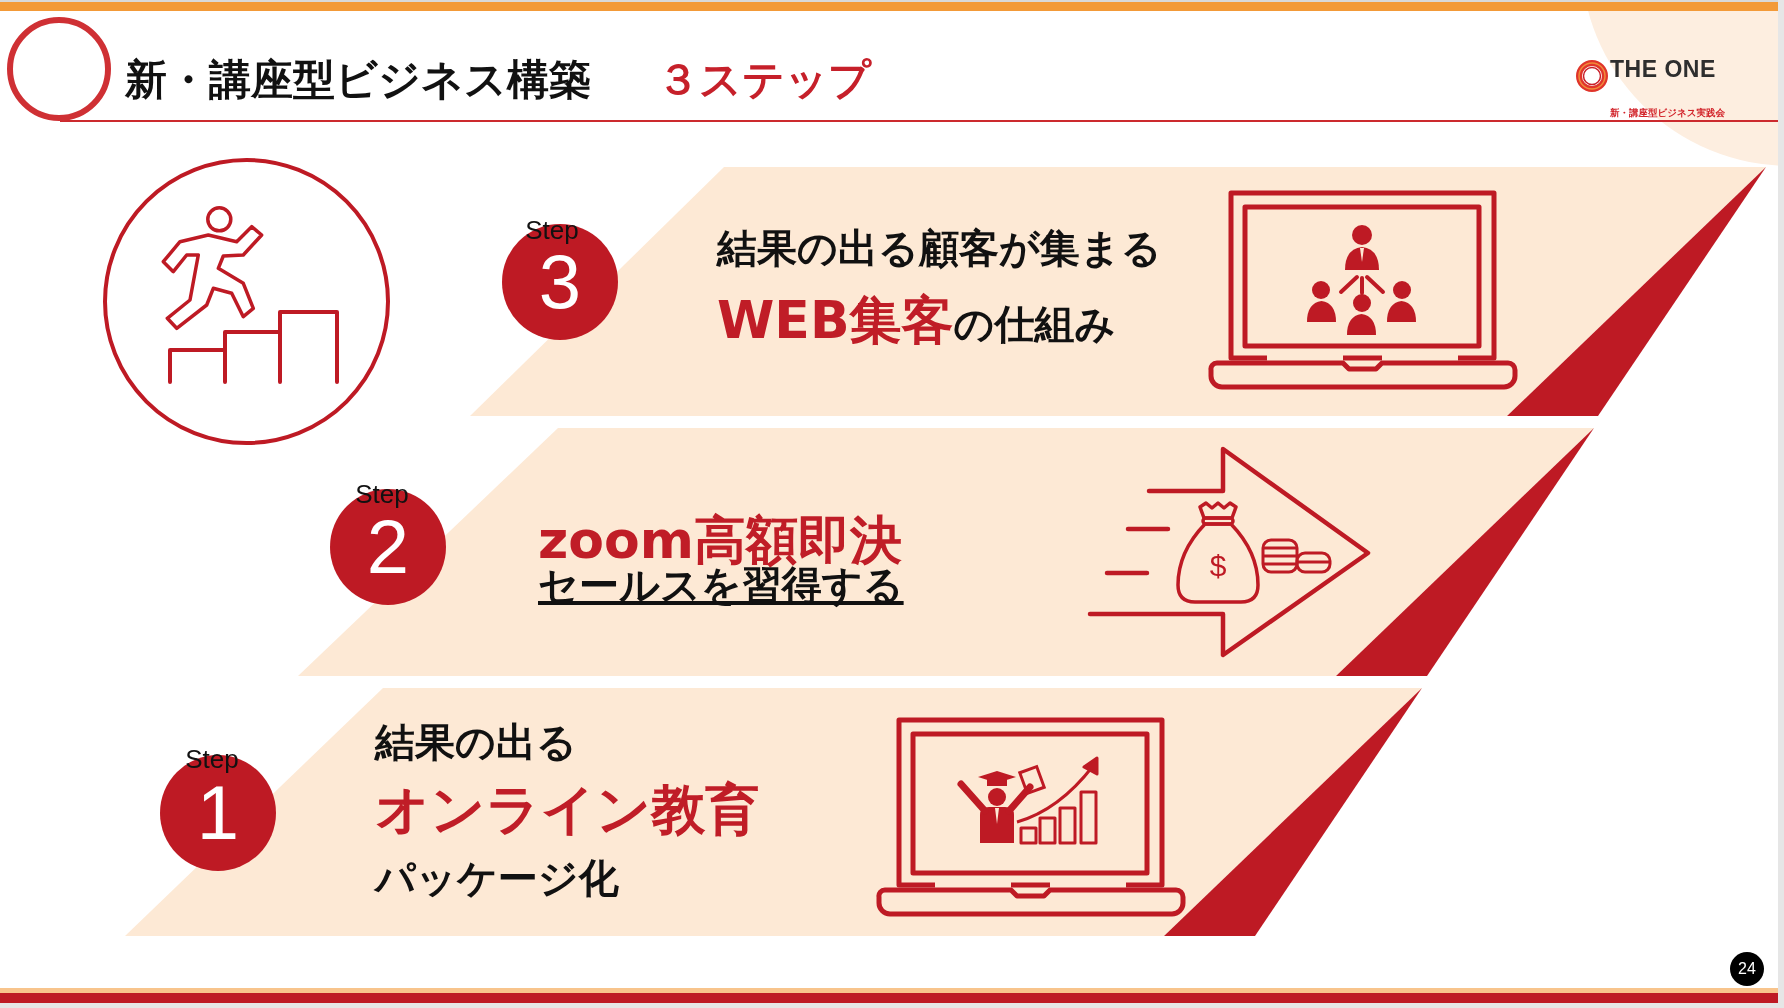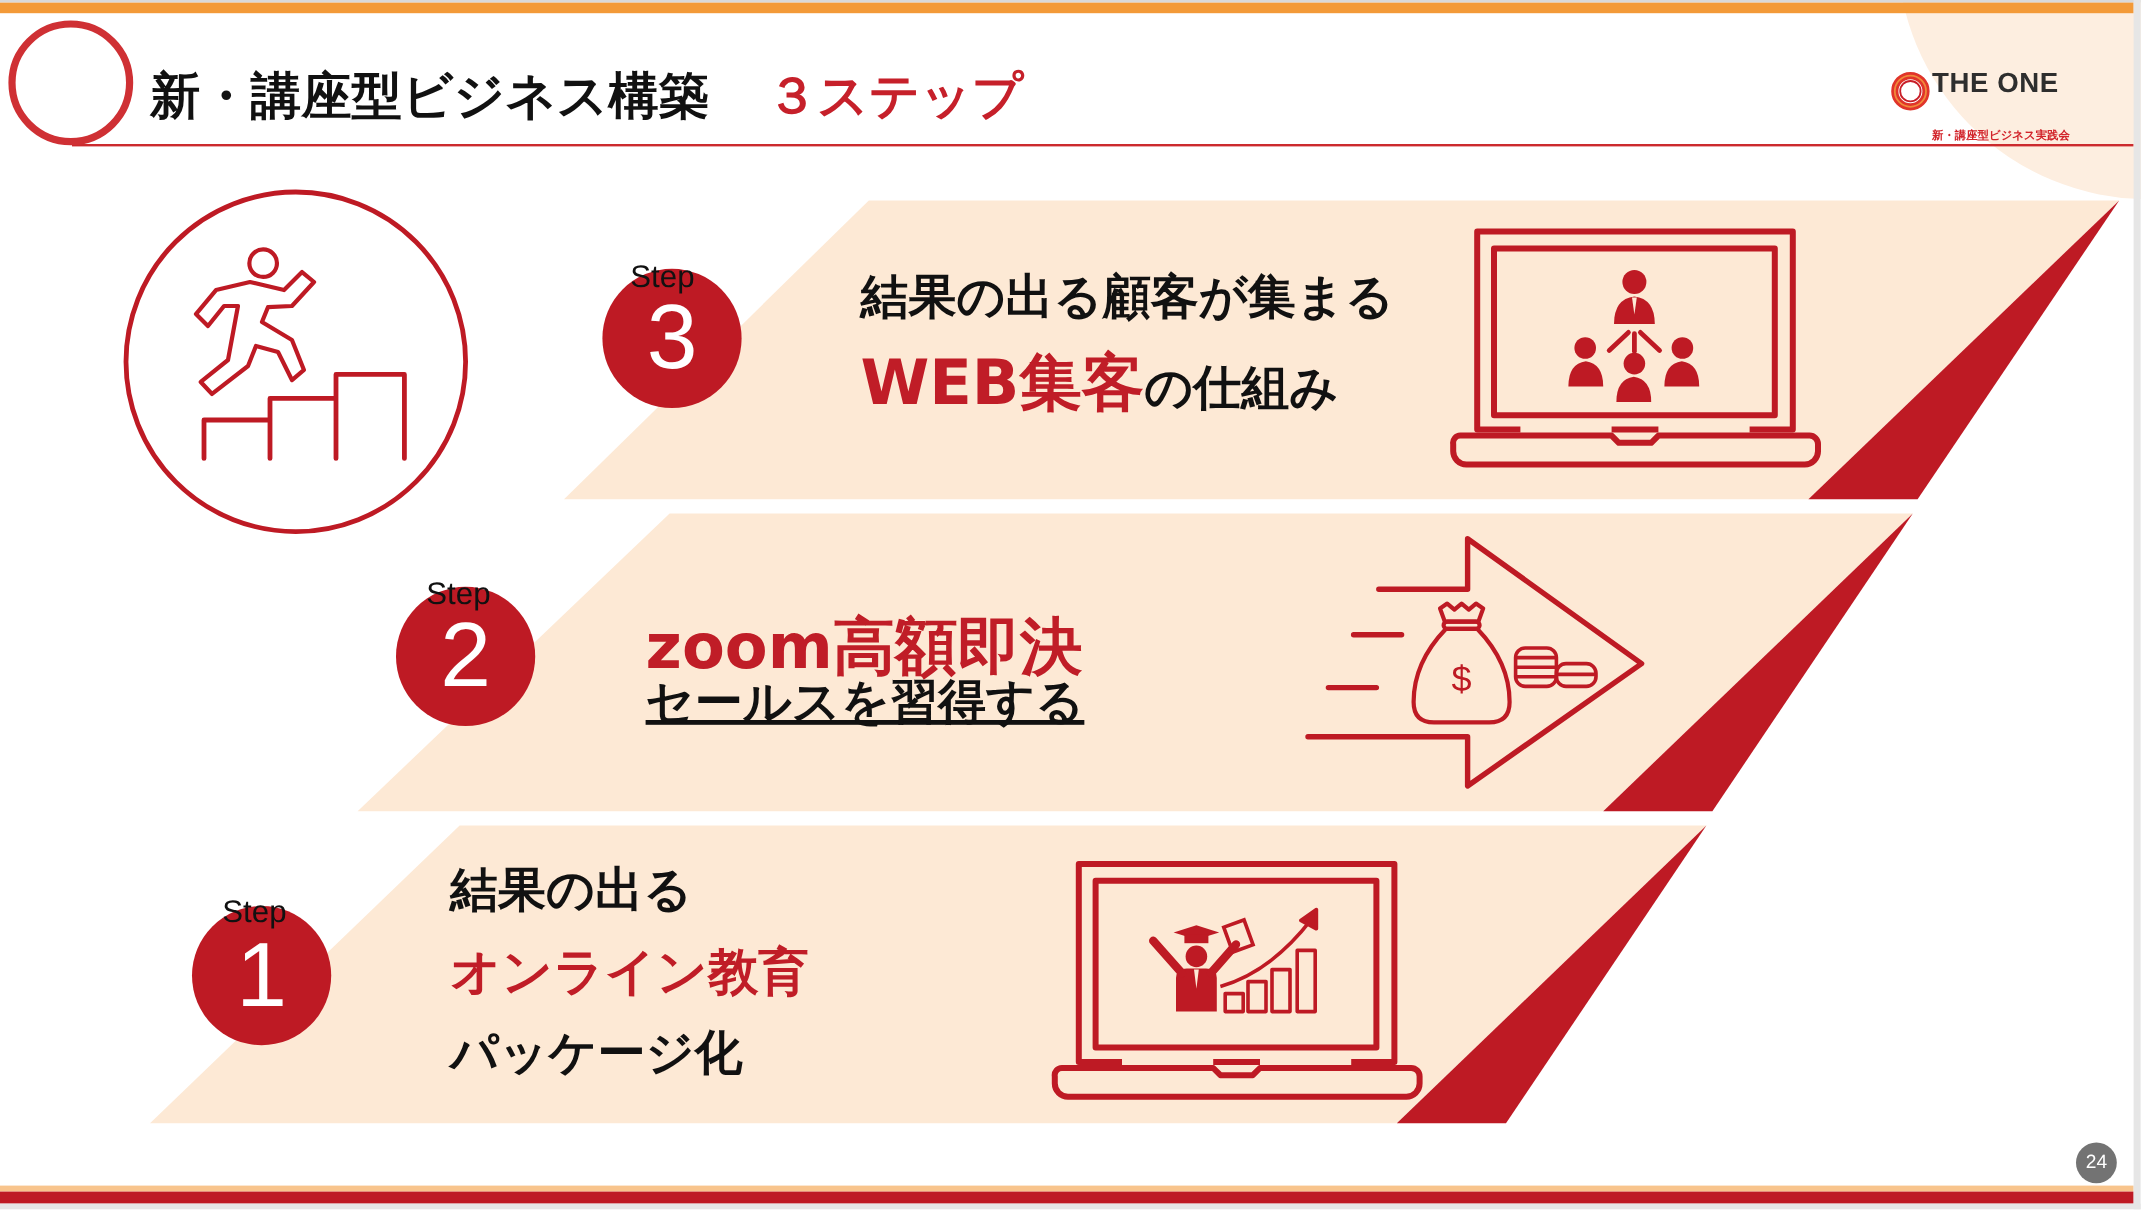--- a/index.html
+++ b/index.html
@@ -16,21 +16,21 @@
     left: 1581px; top: -252px; width: 418px; height: 418px; border-radius: 50%;
     background: #fdeee0; z-index: 0;
   }
   .top-bar { left: 0; top: 2px; width: 1778px; height: 9px; background: #f39a38; z-index: 3; }
   .header-line { left: 60px; top: 120px; width: 1718px; height: 2px; background: #cc2a2e; z-index: 2; }
   .title-ring {
     left: 7px; top: 17px; width: 92px; height: 92px; border-radius: 50%;
     border: 6px solid #cf3034; background: #ffffff; z-index: 3;
   }
   .title {
-    left: 125px; top: 55px; height: 50px; display: flex; align-items: center; 
+    left: 125px; top: 55px; height: 50px; display: flex; align-items: center; gap: 18px;
     font-size: 42px; font-weight: bold; color: #111111; white-space: nowrap; z-index: 3;
   }
   .title .accent { color: #c6202a; margin-left: 48px; }
   .logo { left: 1574px; top: 56px; width: 190px; height: 40px; z-index: 3; }
   .logo-ring { left: 0; top: 2px; width: 36px; height: 36px; }
   .logo-name {
     left: 36px; top: 0; font-family: "Liberation Sans", sans-serif; font-size: 23px;
     font-weight: bold; color: #2e2e2e; letter-spacing: 0.5px; white-space: nowrap;
   }
   .logo-sub {
@@ -46,21 +46,21 @@
     display: flex; align-items: center; justify-content: center;
     font-family: "Liberation Sans", sans-serif; font-size: 76px; line-height: 1; z-index: 3;
   }
   .txt { white-space: nowrap; font-weight: bold; color: #111111; z-index: 3; }
   .t42 { font-size: 40px; line-height: 44px; }
   .t54 { font-size: 52px; line-height: 56px; text-align: center; }
   .red { color: #c01d27; }
   .row { display: flex; align-items: baseline; }
   .page-num {
     left: 1730px; top: 952px; width: 34px; height: 34px; border-radius: 50%;
-    background: #737373; color: #ffffff; font-family: "Liberation Sans", sans-serif;
+    background: #000000; color: #ffffff; font-family: "Liberation Sans", sans-serif;
     font-size: 16px; display: flex; align-items: center; justify-content: center; z-index: 3;
   }
   .foot-light { left: 0; top: 988px; width: 1778px; height: 5px; background: #f8c48c; z-index: 3; }
   .foot-red { left: 0; top: 993px; width: 1778px; height: 10px; background: #be1a24; z-index: 3; }
 </style>
 </head>
 <body>
 
 <div class="abs edge-top"></div>
 <div class="abs edge-right"></div>
@@ -186,18 +186,18 @@
 </div>
 
 <div class="abs step-label" style="left:342px; top:459px;">Step</div>
 <div class="abs step-circle" style="left:330px; top:489px;">2</div>
 <div class="abs txt t54 red" style="left:538px; top:484px;margin-top:28px;">zoom高額即決</div>
 <div class="abs txt t42" style="left:538px; top:563px;text-decoration:underline;">セールスを習得する</div>
 
 <div class="abs step-label" style="left:172px; top:724px;">Step</div>
 <div class="abs step-circle" style="left:160px; top:755px;">1</div>
 <div class="abs txt t42" style="left:375px; top:720px;">結果の出る</div>
-<div class="abs txt red" style="left:375px; top:781px; font-size:42px; line-height:58px;">オンライン教育</div>
+<div class="abs txt red" style="left:375px; top:781px; font-size:54px; line-height:58px;">オンライン教育</div>
 <div class="abs txt t42" style="left:375px; top:856px;">パッケージ化</div>
 
 <div class="abs page-num">24</div>
 <div class="abs foot-light"></div>
 <div class="abs foot-red"></div>
 
 </body></html>

